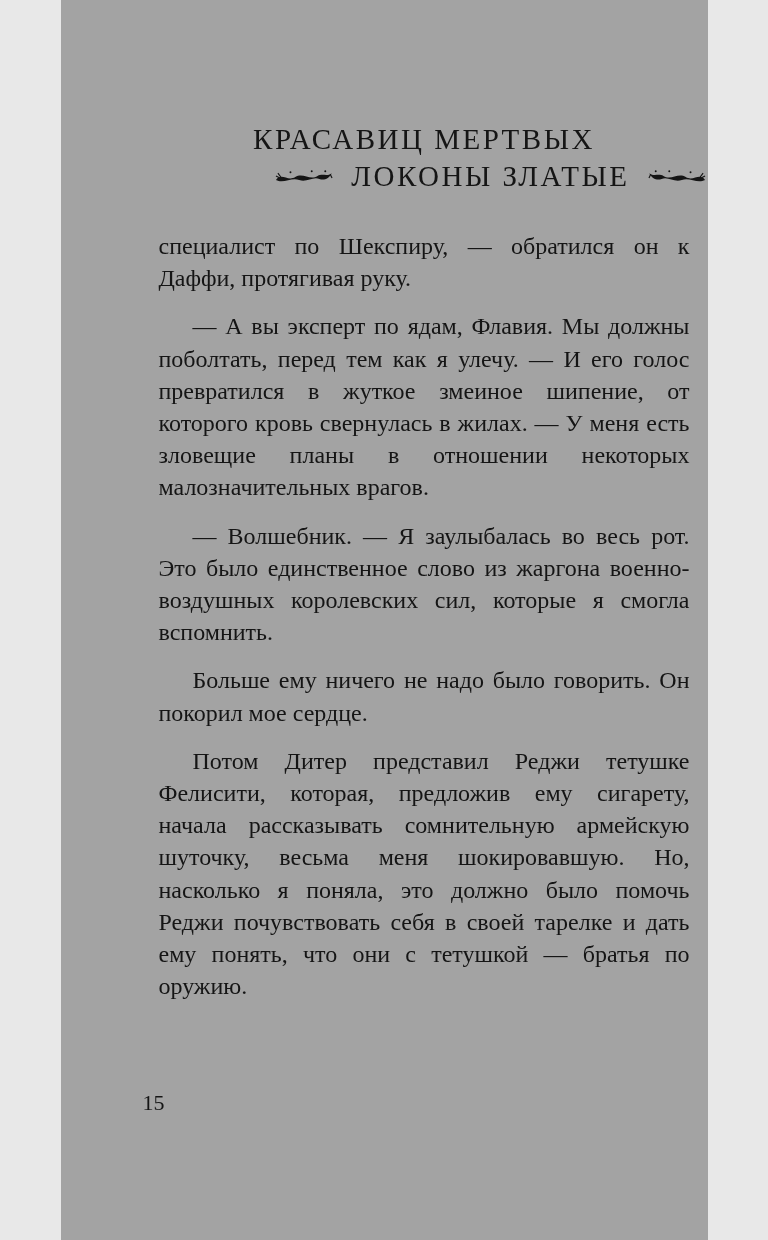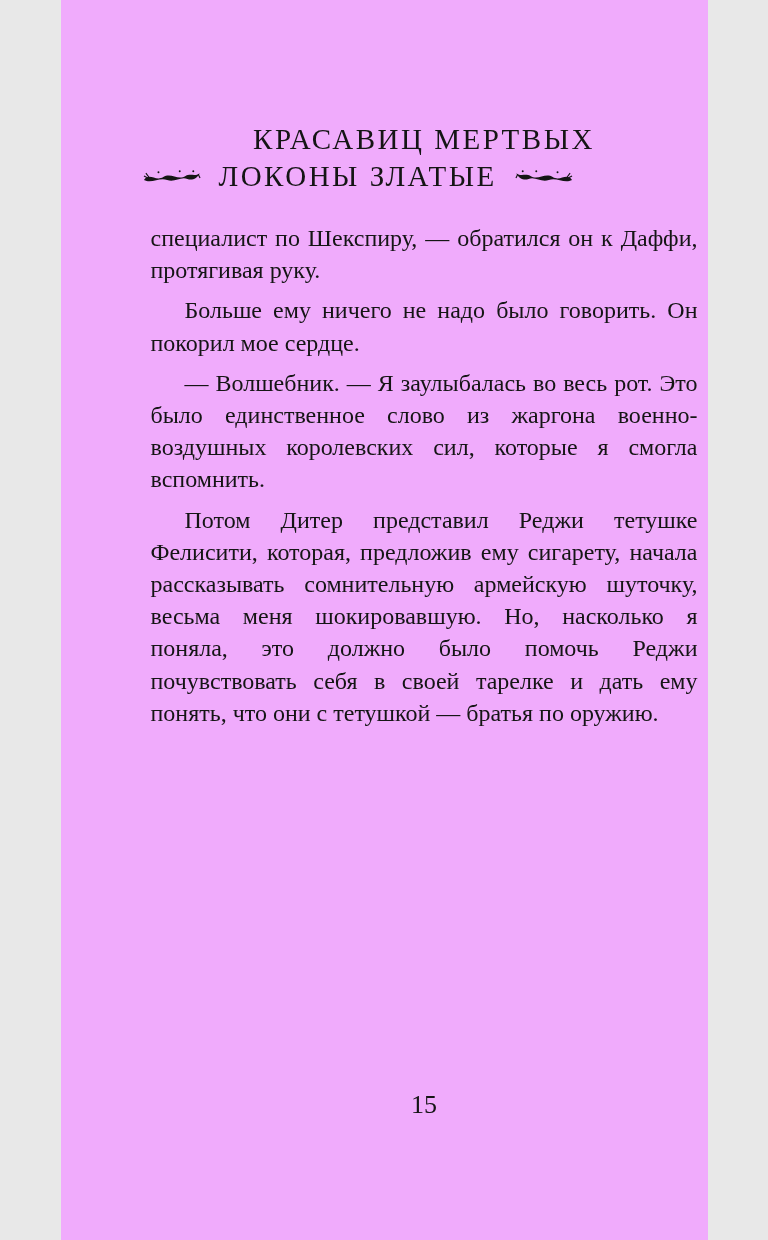--- a/index.html
+++ b/index.html
@@ -1,21 +1,21 @@
 <!DOCTYPE html>
 <html lang="ru"><head>
 <meta charset="utf-8">
 <style>
   html, body { margin: 0; padding: 0; background: #e8e8e8; }
   .page {
     position: relative;
     width: 647px;
     height: 1240px;
     margin: 0 auto;
-    background: #f0abfc;
+    background: #a3a3a3;
     font-family: "Liberation Serif", "DejaVu Serif", serif;
     color: #151515;
     overflow: hidden;
   }
   
   .running-head {
     position: absolute;
     top: 124px;
     left: 82px;
     width: 563px;
@@ -24,50 +24,49 @@
   }
   .running-head .title-line1 {
     font-size: 29px;
     letter-spacing: 2.5px;
     white-space: nowrap;
   }
   .running-head .title-line2-row {
     margin-top: 5px;
     display: flex;
     align-items: center;
-    justify-content: flex-start;
+    justify-content: flex-end;
     gap: 18px;
   }
   .running-head .title-line2 {
     font-size: 29px;
     letter-spacing: 2.5px;
     white-space: nowrap;
   }
   .ornament { width: 58px; height: 18px; flex: 0 0 auto; }
   .ornament.right { transform: scaleX(-1); }
   
   .body-text {
     position: absolute;
     top: 214px;
     left: 82px;
     width: 563px;
     font-size: 24px;
     line-height: 32.2px;
     text-align: justify;
   }
-  .body-text p { margin: 8px; padding: 0; }
+  .body-text p { margin: 16px; padding: 0; }
   .body-text p.indent { text-indent: 34px; }
   
   .page-number {
     position: absolute;
     top: 1090px;
     left: 82px;
     width: 563px;
-    text-align: center;
-    font-size: 26px;
+    font-size: 22px;
   }
 </style>
 </head>
 <body>
 
 <div class="page">
 
   <div class="running-head">
     <div class="title-line1">КРАСАВИЦ МЕРТВЫХ</div>
     <div class="title-line2-row">
@@ -88,20 +87,21 @@
         <circle cx="16" cy="4" r="1" fill="#151515"></circle>
         <circle cx="38" cy="3" r="1" fill="#151515"></circle>
         <circle cx="52" cy="3" r="1" fill="#151515"></circle>
         <path d="M57,6 L59,10" stroke="#151515" stroke-width="1.2" fill="none"></path>
       </svg>
     </div>
   </div>
 
   <div class="body-text">
       <p>специалист по Шекспиру, — обратился он к Даффи, протягивая руку.</p>
+      <p class="indent">— А вы эксперт по ядам, Флавия. Мы должны поболтать, перед тем как я улечу. — И его голос превратился в жуткое змеиное шипение, от которого кровь свернулась в жилах. — У меня есть зловещие планы в отношении некоторых малозначительных врагов.</p>
+      <p class="indent">— Волшебник. — Я заулыбалась во весь рот. Это было единственное слово из жаргона военно-воздушных королевских сил, которые я смогла вспомнить.</p>
       <p class="indent">Больше ему ничего не надо было говорить. Он покорил мое сердце.</p>
-      <p class="indent">— Волшебник. — Я заулыбалась во весь рот. Это было единственное слово из жаргона военно-воздушных королевских сил, которые я смогла вспомнить.</p>
       <p class="indent">Потом Дитер представил Реджи тетушке Фелисити, которая, предложив ему сигарету, начала рассказывать сомнительную армейскую шуточку, весьма меня шокировавшую. Но, насколько я поняла, это должно было помочь Реджи почувствовать себя в своей тарелке и дать ему понять, что они с тетушкой — братья по оружию.</p>
     </div>
 
   <div class="page-number">15</div>
 
 </div>
 
 </body></html>

